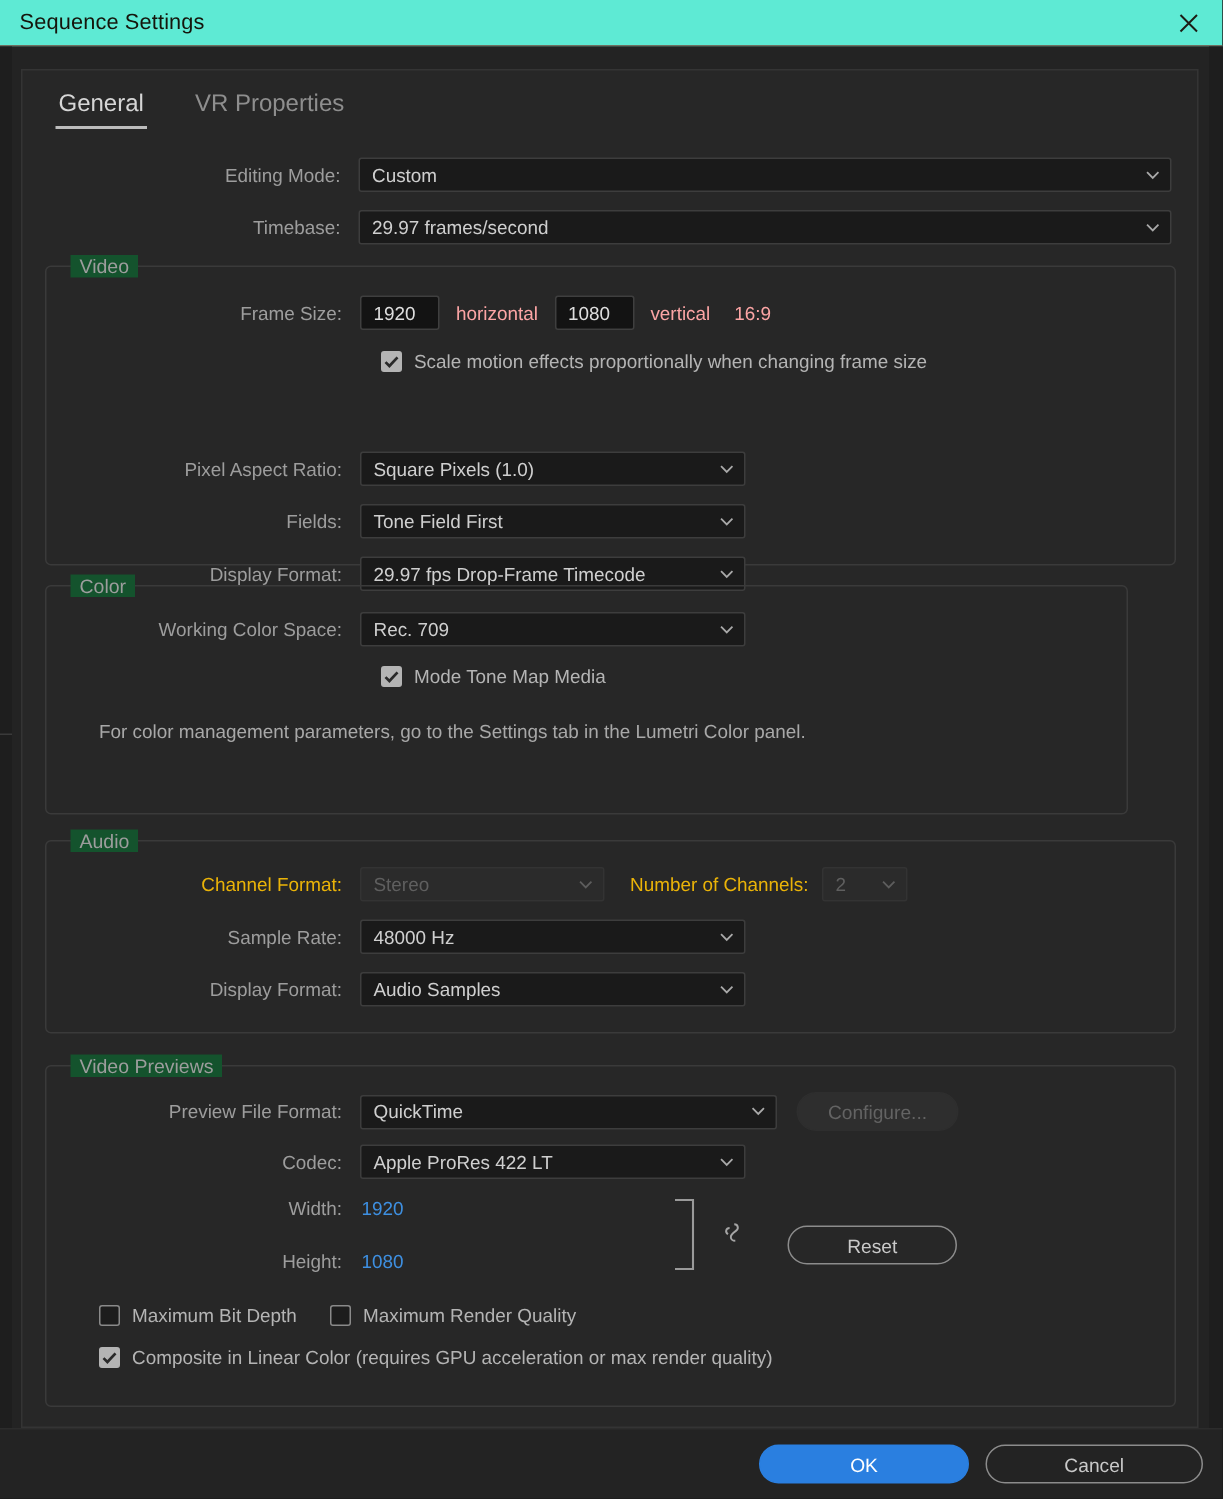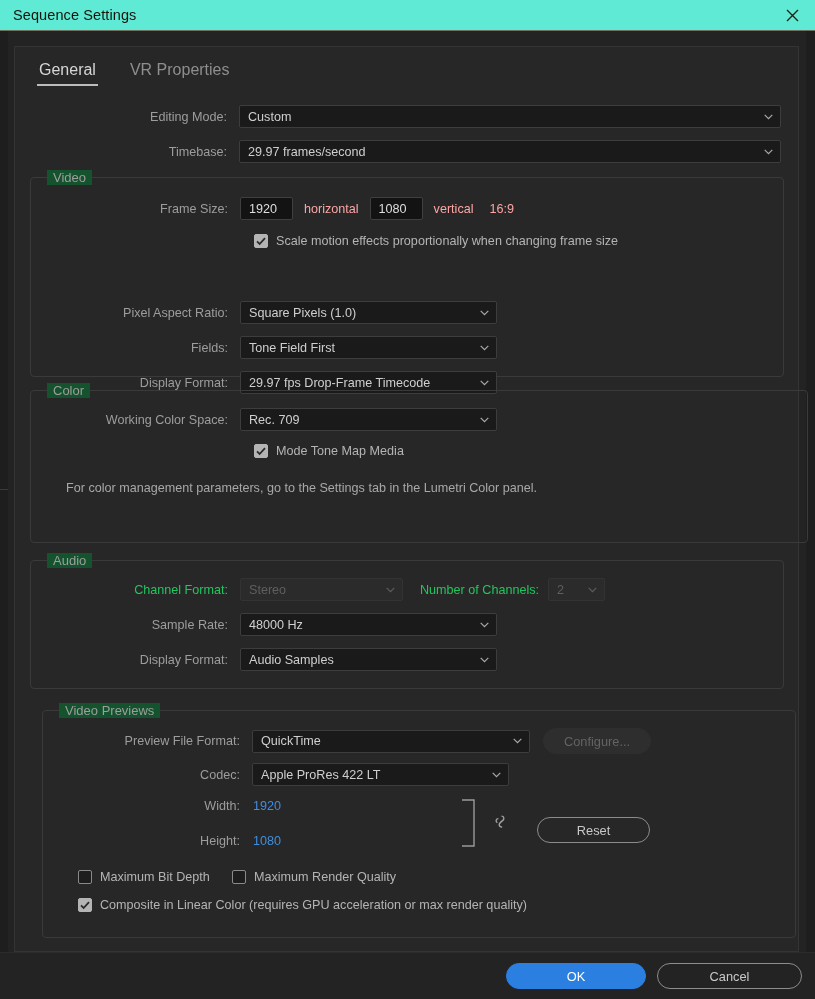--- a/index.html
+++ b/index.html
@@ -47,21 +47,21 @@
   .tab { font-size: 16px; color: #8e8e8e; padding: 6px 2px 7px; position: relative; }
   .tab.active { color: #d6d6d6; }
   .tab.active:after {
     content: ""; position: absolute; left: 0; right: 0; bottom: 0;
     height: 2px; background: #bcbcbc;
   }
 
   
   .row { position: absolute; display: flex; align-items: center; }
   .lbl { font-size: 12.6px; color: #9d9d9d; text-align: right; }
-  .lbl.dim { color: #22c55e; }
+  .lbl.dim { color: #eab308; }
 
   .select {
     position: relative; height: 23px; background: #1a1a1a;
     border: 1px solid #3d3d3d; border-radius: 2px;
     display: flex; align-items: center;
     font-size: 12.6px; color: #cfcfcf; padding: 0 22px 0 8px;
     white-space: nowrap;
   }
   .select.disabled { background: #2b2b2b; border-color: #333; color: #5f5f5f; }
   .select .chev {
@@ -227,21 +227,21 @@
             <span>29.97 fps Drop-Frame Timecode</span>
             <span class="chev">
               <svg width="9" height="6" viewBox="0 0 9 6">
                   <path d="M0.7,0.8 L4.5,4.6 L8.3,0.8" stroke="#a9a9a9" stroke-width="1.2" fill="none"></path>
                 </svg>
             </span>
           </div>
         </div>
       </div>
 
-      <div class="fs" style="left:15px; top:343px; width:778px; height:153px;">
+      <div class="fs" style="left:15px; top:343px; width:722px; height:153px;">
         <div class="fs-legend">Color</div>
 
         <div class="row" style="left:-15px; top:17px; width:754px;">
           <div class="lbl" style="width:212px;">Working Color Space:</div>
           <div class="select" style="width:257px; margin-left:12px;">
             <span>Rec. 709</span>
             <span class="chev">
               <svg width="9" height="6" viewBox="0 0 9 6">
                   <path d="M0.7,0.8 L4.5,4.6 L8.3,0.8" stroke="#a9a9a9" stroke-width="1.2" fill="none"></path>
                 </svg>
@@ -303,21 +303,21 @@
             <span>Audio Samples</span>
             <span class="chev">
               <svg width="9" height="6" viewBox="0 0 9 6">
                   <path d="M0.7,0.8 L4.5,4.6 L8.3,0.8" stroke="#a9a9a9" stroke-width="1.2" fill="none"></path>
                 </svg>
             </span>
           </div>
         </div>
       </div>
 
-      <div class="fs" style="left:15px; top:663px; width:754px; height:228px;margin-left:12px;">
+      <div class="fs" style="left:15px; top:663px; width:754px; height:228px;">
         <div class="fs-legend">Video Previews</div>
 
         <div class="row" style="left:-15px; top:17px; width:754px;">
           <div class="lbl" style="width:212px;">Preview File Format:</div>
           <div class="select" style="width:278px; margin-left:12px;">
             <span>QuickTime</span>
             <span class="chev">
               <svg width="9" height="6" viewBox="0 0 9 6">
                   <path d="M0.7,0.8 L4.5,4.6 L8.3,0.8" stroke="#a9a9a9" stroke-width="1.2" fill="none"></path>
                 </svg>

